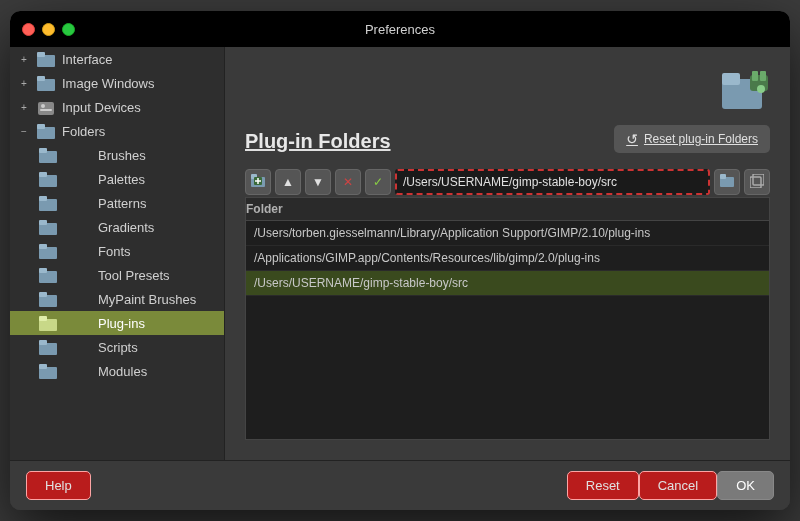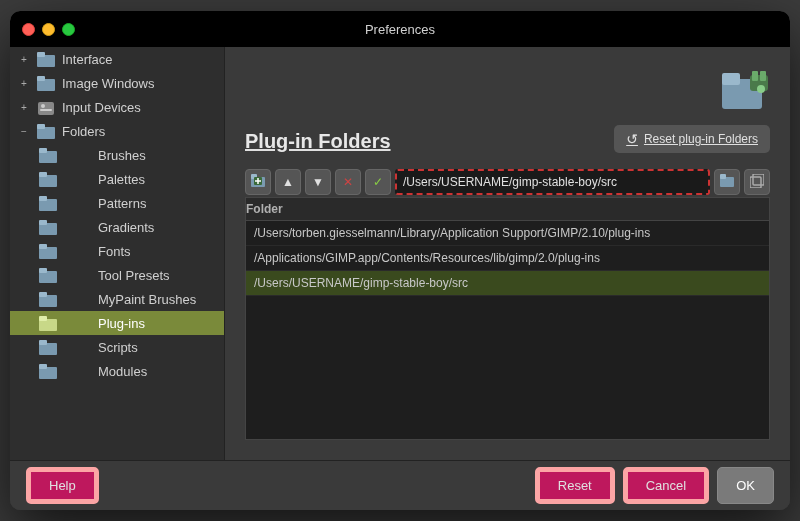--- a/index.html
+++ b/index.html
@@ -197,32 +197,32 @@
       height: 50px;
       background: #3a3a3a;
       border-top: 1px solid #222;
       display: flex;
       align-items: center;
       justify-content: space-between;
       padding: 0 16px;
       flex-shrink: 0;
     }
     .bottom-left { display: flex; }
-    .bottom-right { display: flex; gap: 8px; }
+    .bottom-right { display: flex; gap: 0; }
     .btn {
       padding: 6px 18px;
       border-radius: 5px;
       border: none;
       font-size: 13px;
       cursor: pointer;
     }
     .btn-default {
-      background: #be185d;
+      background: #b91c1c;
       color: #e0e0e0;
-      border: 5px solid #fca5a5;
+      border: 1px solid #fca5a5;
     }
     .btn-primary {
       background: #7a7a7a;
       color: #fff;
       border: 1px solid #888;
     }
     
     .sidebar::-webkit-scrollbar { width: 6px; }
     .sidebar::-webkit-scrollbar-track { background: #2e2e2e; }
     .sidebar::-webkit-scrollbar-thumb { background: #555; border-radius: 3px; }

